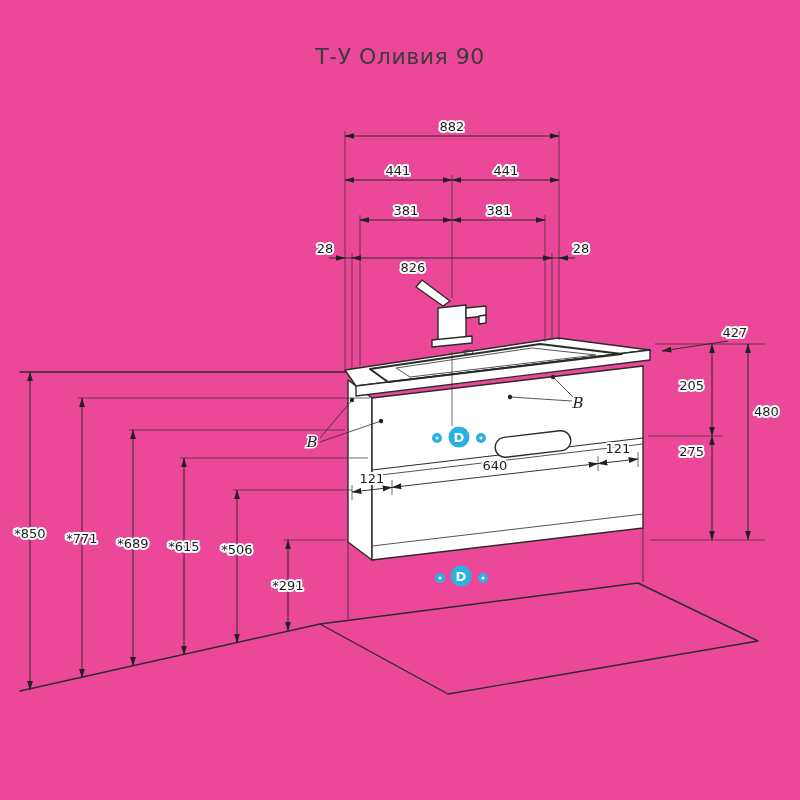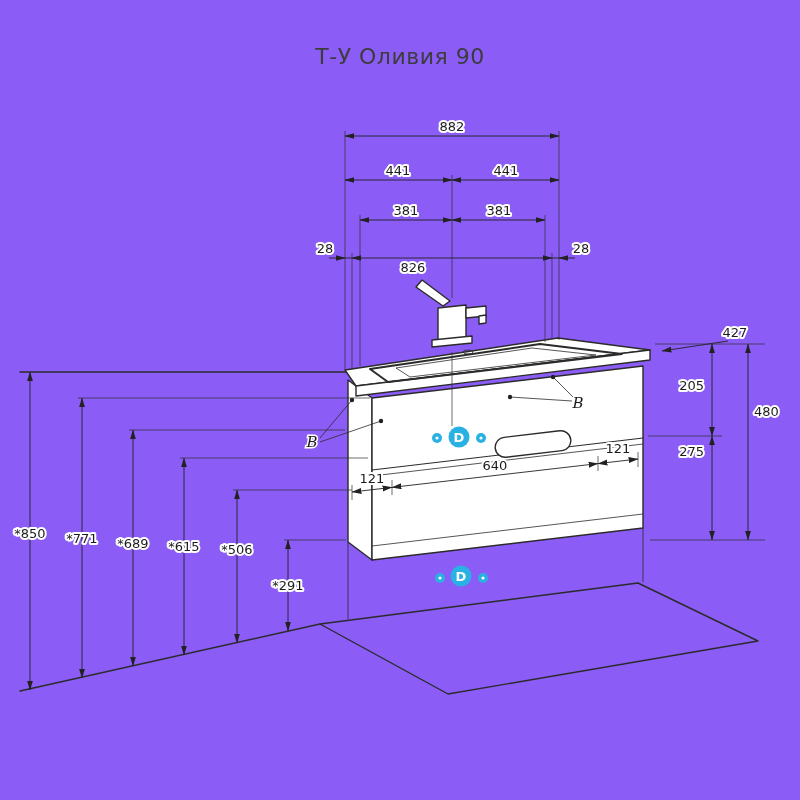--- a/index.html
+++ b/index.html
@@ -1,16 +1,16 @@
 <!DOCTYPE html>
 <html><head>
 <meta charset="utf-8">
 <style>
   html,body { margin:0; padding:0; background:#ffffff; }
-  .stage { width:800px; height:800px; position:relative; background:#8b5cf6; overflow:hidden; }
+  .stage { width:800px; height:800px; position:relative; background:#ec4899; overflow:hidden; }
   svg { display:block; }
   .ln   { stroke:#2b2b2b; stroke-width:1.4; fill:none; stroke-linejoin:round; stroke-linecap:round; }
   .lnf  { stroke:#2b2b2b; stroke-width:1.4; fill:#ffffff; stroke-linejoin:round; }
   .mid  { stroke:#2b2b2b; stroke-width:1.1; fill:none; stroke-linecap:round; }
   .thin { stroke:#2b2b2b; stroke-width:0.8; fill:none; }
   .ext  { stroke:#2f2f2f; stroke-width:0.7; fill:none; }
   .dim  { stroke:#222222; stroke-width:0.9; fill:none; }
   .basin{ stroke:#2b2b2b; stroke-width:2; fill:none; stroke-linejoin:round; }
   .dim-text { font:13px "DejaVu Sans", sans-serif; fill:#1c1c1c; text-anchor:middle;
               paint-order:stroke; stroke:#ffffff; stroke-width:4px; stroke-linejoin:round; }

